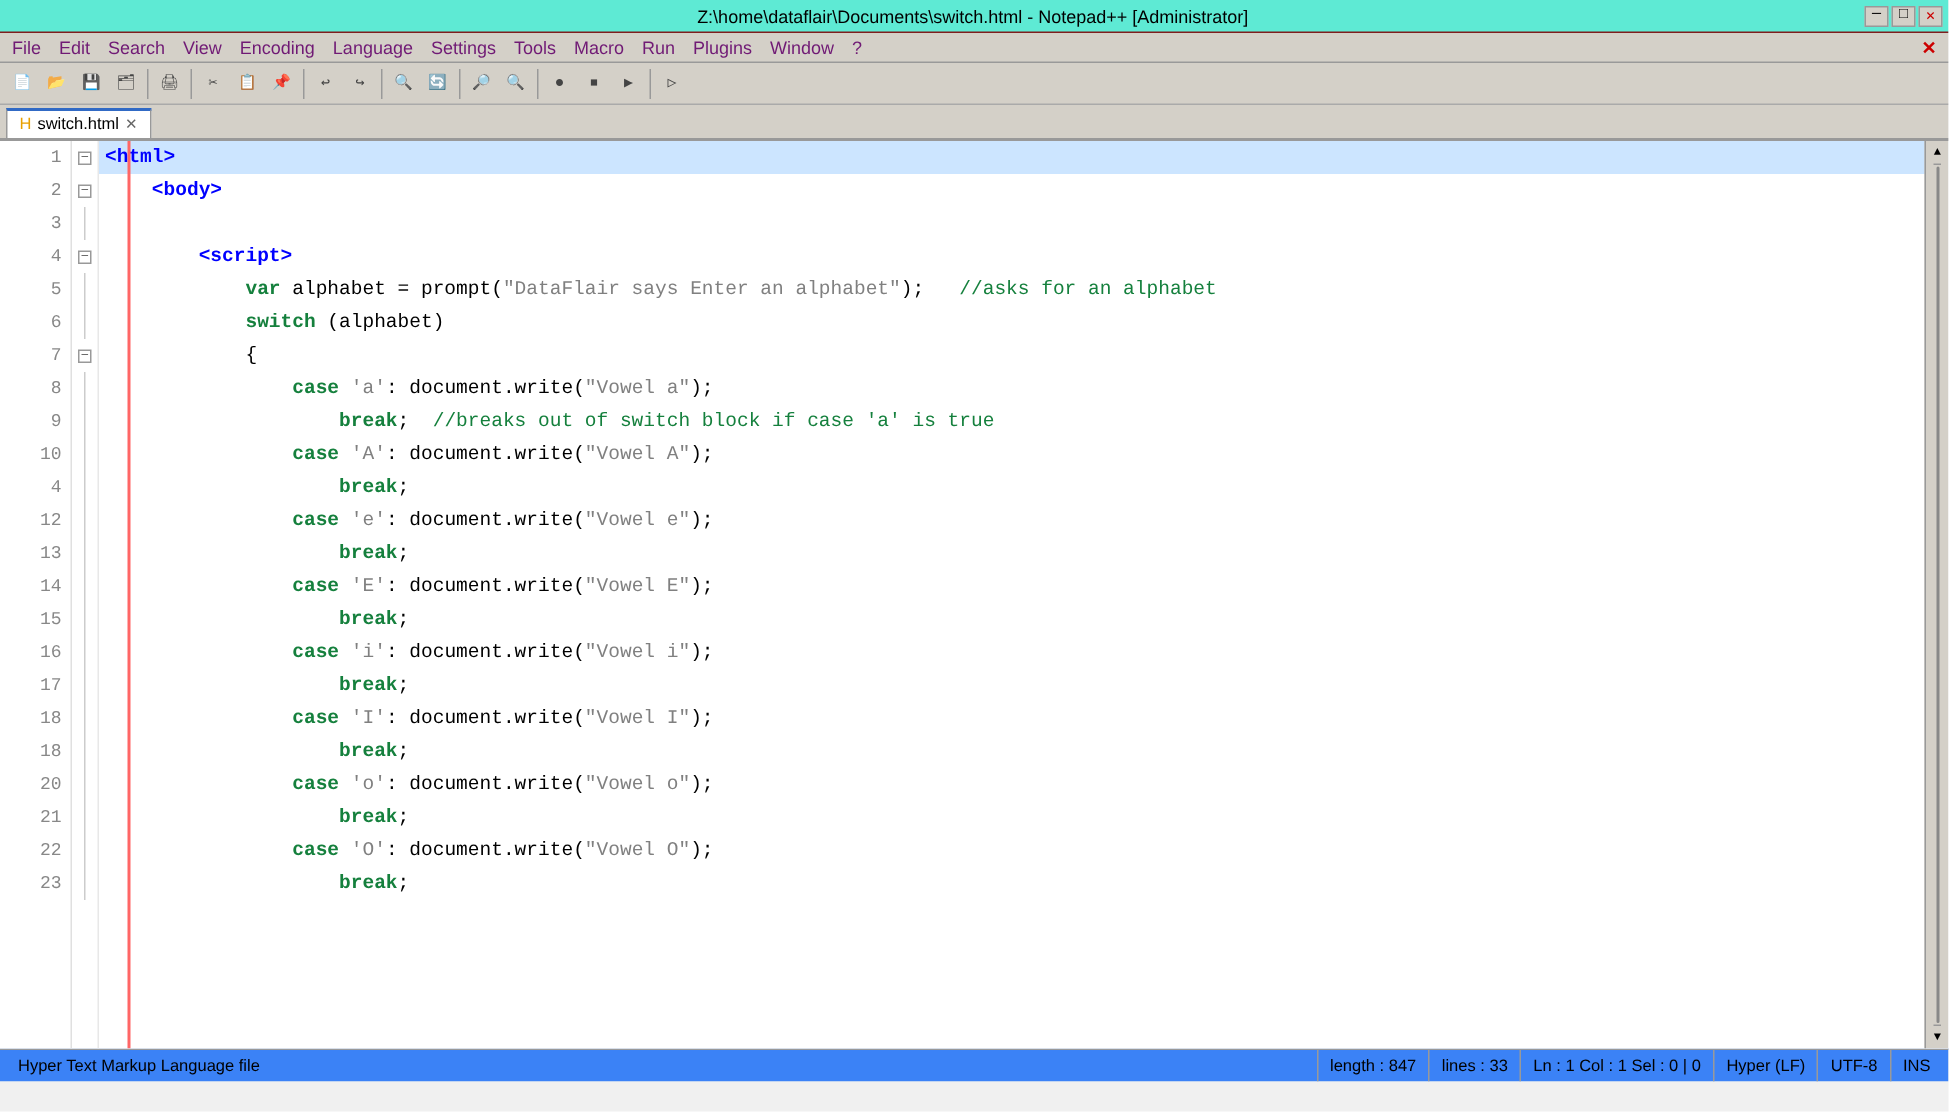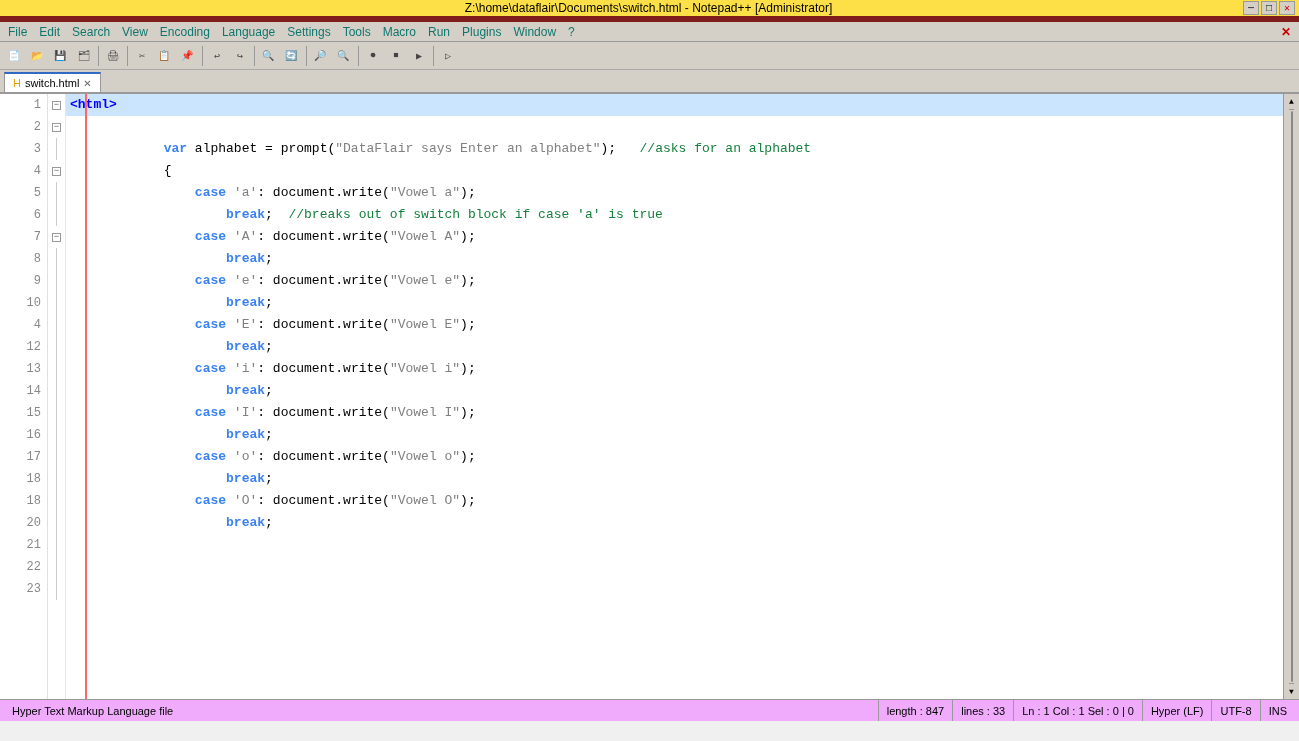--- a/index.html
+++ b/index.html
@@ -1,26 +1,26 @@
 <!DOCTYPE html>
 <html><head>
   <meta charset="utf-8">
   <style>
     * { margin: 0; padding: 0; box-sizing: border-box; }
     body { font-family: 'Courier New', Courier, monospace; font-size: 13px; background: #f0f0f0; overflow: hidden; }
 
     
     #title-bar {
-      background: #fde047;
+      background: #5eead4;
       height: 22px;
       display: flex;
       align-items: center;
       justify-content: space-between;
       padding: 0 4px;
-      border-bottom: 6px solid #7f1d1d;
+      border-bottom: 1px solid #7f1d1d;
     }
     #title-text {
       flex: 1;
       text-align: center;
       font-family: Arial, sans-serif;
       font-size: 12px;
       color: #000;
     }
     #title-controls {
       display: flex;
@@ -45,21 +45,21 @@
       display: flex;
       align-items: center;
       padding: 0 2px;
       border-bottom: 1px solid #999;
       font-family: Arial, sans-serif;
       font-size: 12px;
     }
     .menu-item {
       padding: 1px 6px;
       cursor: pointer;
-      color: #0f766e;
+      color: #701a75;
     }
 
     
     #toolbar {
       background: #d4d0c8;
       height: 28px;
       display: flex;
       align-items: center;
       padding: 2px 4px;
       border-bottom: 1px solid #aaa;
@@ -194,40 +194,40 @@
       display: flex;
       align-items: flex-start;
       padding-left: 4px;
       white-space: pre;
     }
     .code-line.selected {
       background: #cce5ff;
     }
 
     
-    .kw { color: #3b82f6; font-weight: bold; } 
+    .kw { color: #15803d; font-weight: bold; } 
     .str { color: #808080; } 
     .comment { color: #15803d; } 
     .tag { color: #0000ff; font-weight: bold; } 
     .plain { color: #000; }
 
     
     #scrollbar-right {
       width: 16px;
       background: #d4d0c8;
       border-left: 1px solid #999;
       display: flex;
       flex-direction: column;
       align-items: center;
     }
 
     
     #status-bar {
       height: 22px;
-      background: #f0abfc;
+      background: #3b82f6;
       border-top: 1px solid #999;
       display: flex;
       align-items: center;
       font-family: Arial, sans-serif;
       font-size: 11px;
       color: #000;
       padding: 0 4px;
     }
     .status-section {
       padding: 0 8px;
@@ -417,28 +417,37 @@
   </div>
 
   <div style="position:absolute;left:85px;top:0;width:2px;height:100%;background:#ff6666;z-index:1;"></div>
 
   <div id="code-area">
 
     <div class="code-line selected">
       <span class="tag">&lt;html&gt;</span>
     </div>
 
+    <div class="code-line">
+      <span>    </span><span class="tag">&lt;body&gt;</span>
+    </div>
 
     <div class="code-line"></div>
 
+    <div class="code-line">
+      <span>        </span><span class="tag">&lt;script&gt;</span>
+    </div>
 
     <div class="code-line">
       <span>            </span><span class="kw">var</span><span class="plain"> alphabet = prompt(</span><span class="str">"DataFlair says Enter an alphabet"</span><span class="plain">);   </span><span class="comment">//asks for an alphabet</span>
     </div>
 
+    <div class="code-line">
+      <span>            </span><span class="kw">switch</span><span class="plain"> (alphabet)</span>
+    </div>
 
     <div class="code-line">
       <span>            </span><span class="plain">{</span>
     </div>
 
     <div class="code-line">
       <span>                </span><span class="kw">case</span><span class="plain"> </span><span class="str">'a'</span><span class="plain">: document.write(</span><span class="str">"Vowel a"</span><span class="plain">);</span>
     </div>
 
     <div class="code-line">

